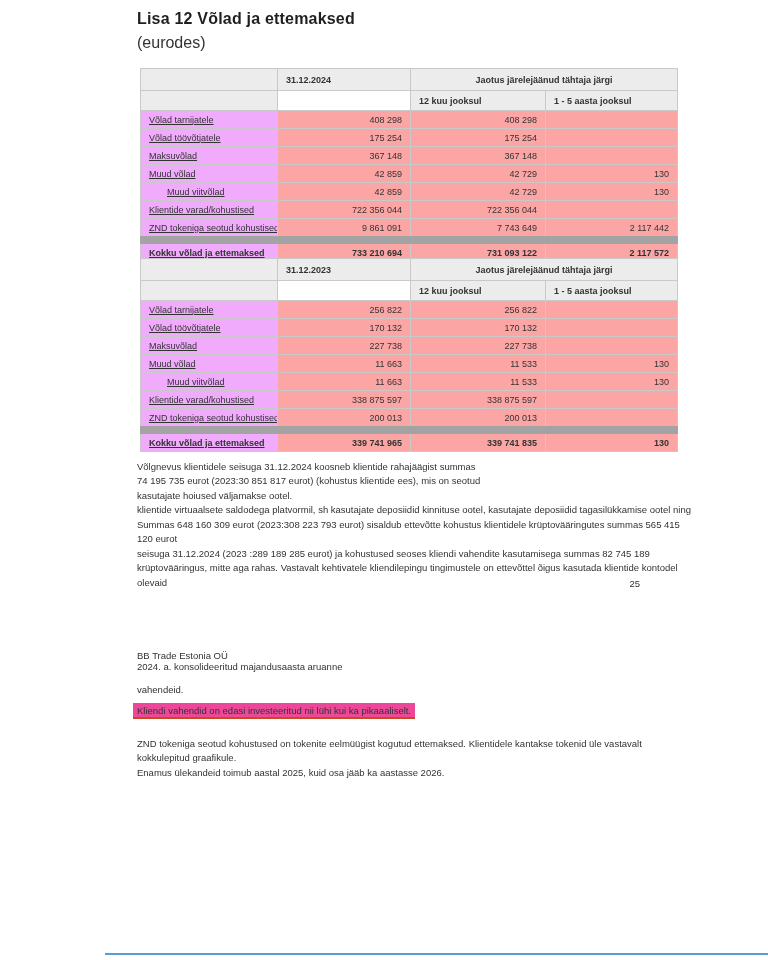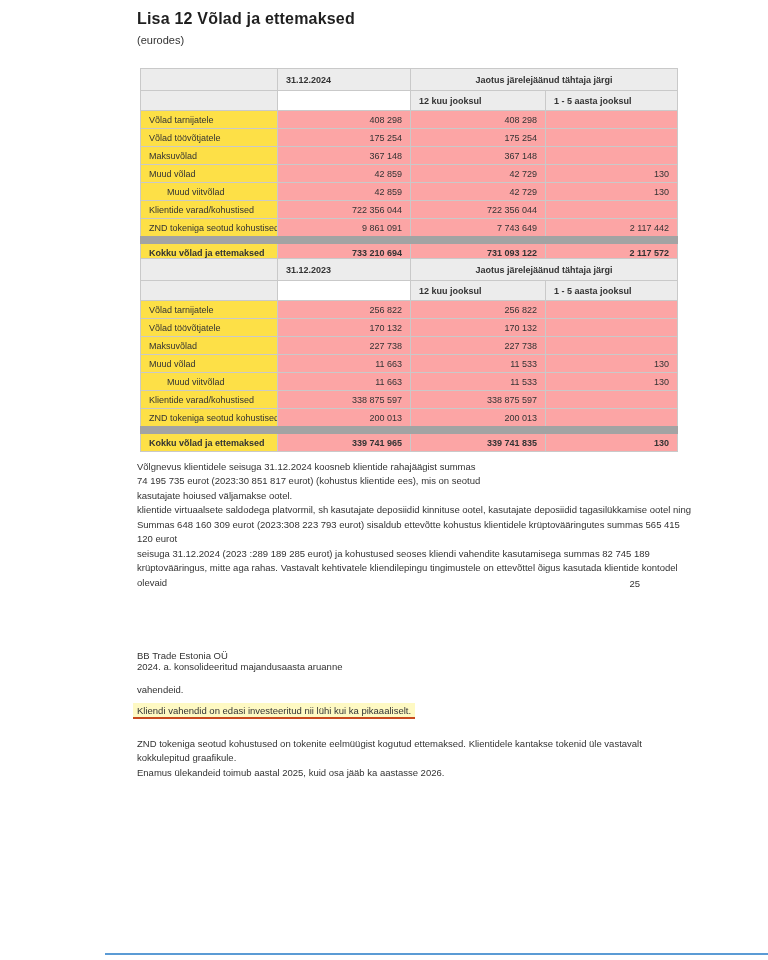--- a/index.html
+++ b/index.html
@@ -11,21 +11,21 @@
     font-family: "Liberation Sans", "DejaVu Sans", sans-serif;
     color: #333333;
     overflow: hidden;
   }
   .doc-title {
     position: absolute; left: 137px; top: 10px;
     font-size: 16px; font-weight: bold; color: #1f1f1f; letter-spacing: 0.2px;
   }
   .doc-subtitle {
     position: absolute; left: 137px; top: 34px;
-    font-size: 11px; color: #333;
+    font-size: 16px; color: #333;
   }
   table.fin {
     position: absolute; left: 140px; width: 537px;
     border-collapse: collapse; table-layout: fixed;
     font-size: 9px; color: #333;
   }
   table.fin.t1 { top: 68px; }
   table.fin.t2 { top: 258px; }
   table.fin th, table.fin td {
     border: 1px solid #c9c9c9;
@@ -35,21 +35,21 @@
     overflow: hidden;
     white-space: nowrap;
   }
   table.fin th {
     background: #ececec; font-weight: bold; text-align: left;
   }
   table.fin tr.hdr1 th { height: 21px; }
   table.fin tr.hdr2 th { height: 19px; }
   .th-dist { text-align: center !important; }
   .th-blank-sub { background: #ffffff !important; }
-  .cell-label { background: #fde047; }
+  .cell-label { background: #f0abfc; text-decoration: underline; }
   .cell-num { text-align: right; background: #fca5a5; }
   tr.row-indent .cell-label { padding-left: 26px; }
   tr.row-total td { font-weight: bold; border-top: 8px solid #a3a3a3; }
   .para {
     position: absolute; left: 137px; width: 556px;
     font-size: 9.5px; line-height: 14.4px; color: #333;
   }
   .para .line { min-height: 14.4px; }
   .p1 { top: 460px; }
   .p2 { top: 518px; }
@@ -237,21 +237,21 @@
   <div class="page-num">25</div>
 
   <div class="footer-row">
     <span>BB Trade Estonia OÜ</span>
     <span>2024. a. konsolideeritud majandusaasta aruanne</span>
   </div>
 
   <div class="continuation">vahendeid.</div>
 
   <div class="highlight-wrap">
-    <span class="highlight-text" id="hl" style="background: #fef9c3; border-bottom: 2.5px solid rgb(200, 74, 30);">Kliendi vahendid on edasi investeeritud nii lühi kui ka pikaaaliselt.</span>
+    <span class="highlight-text" id="hl" style="background: #ec4899; border-bottom: 2.5px solid rgb(200, 74, 30);">Kliendi vahendid on edasi investeeritud nii lühi kui ka pikaaaliselt.</span>
   </div>
 
   <div class="para p3">
     <div class="line">ZND tokeniga seotud kohustused on tokenite eelmüügist kogutud ettemaksed. Klientidele kantakse tokenid üle vastavalt kokkulepitud graafikule.</div>
     <div class="line">Enamus ülekandeid toimub aastal 2025, kuid osa jääb ka aastasse 2026.</div>
   </div>
 
   <div class="bottom-line" id="bottom-line" style="background: rgb(91, 155, 213);"></div>
 
 </div>

